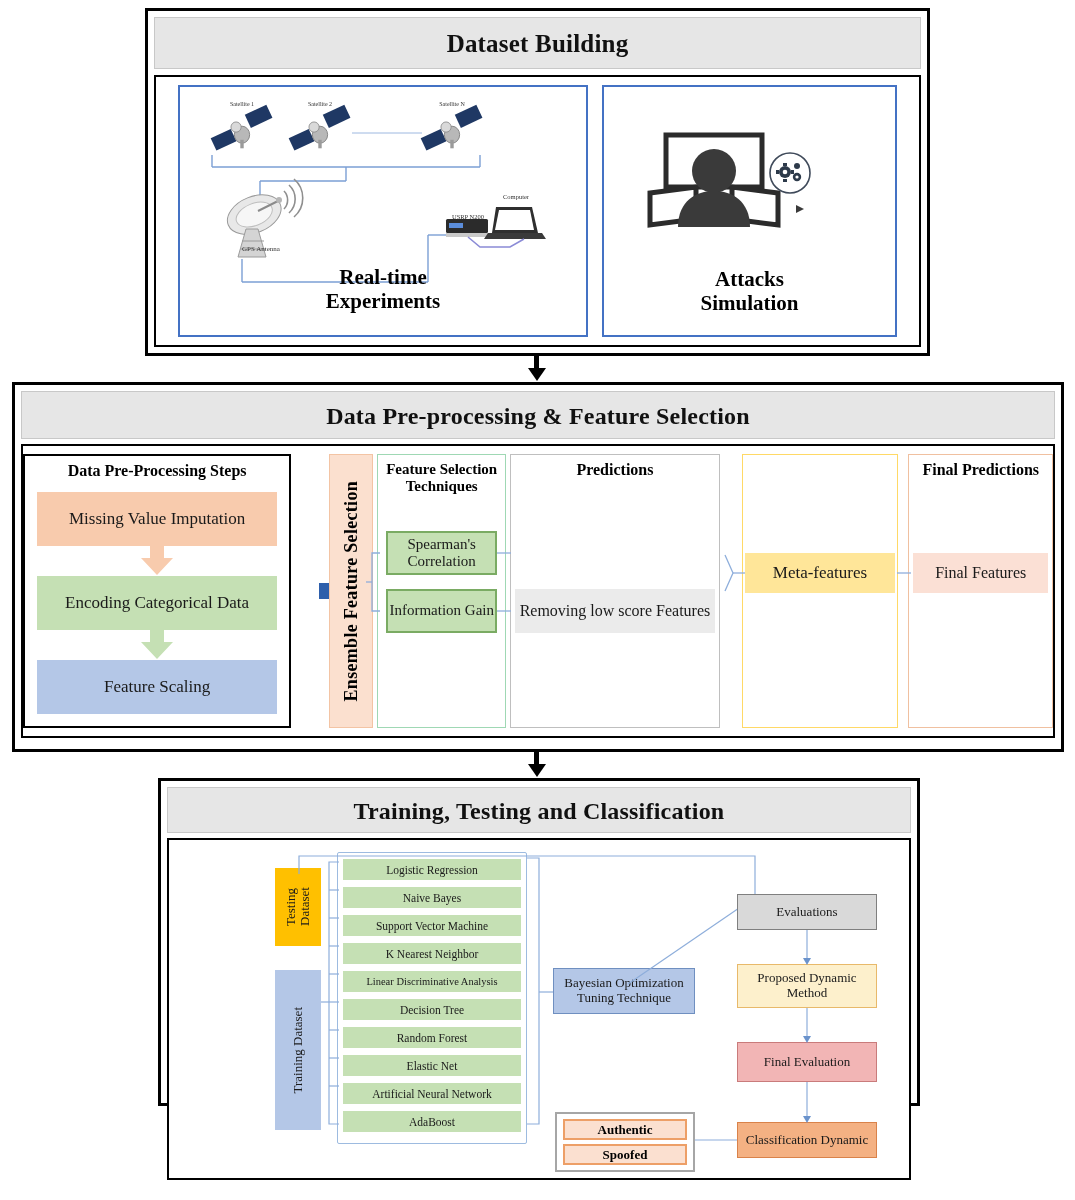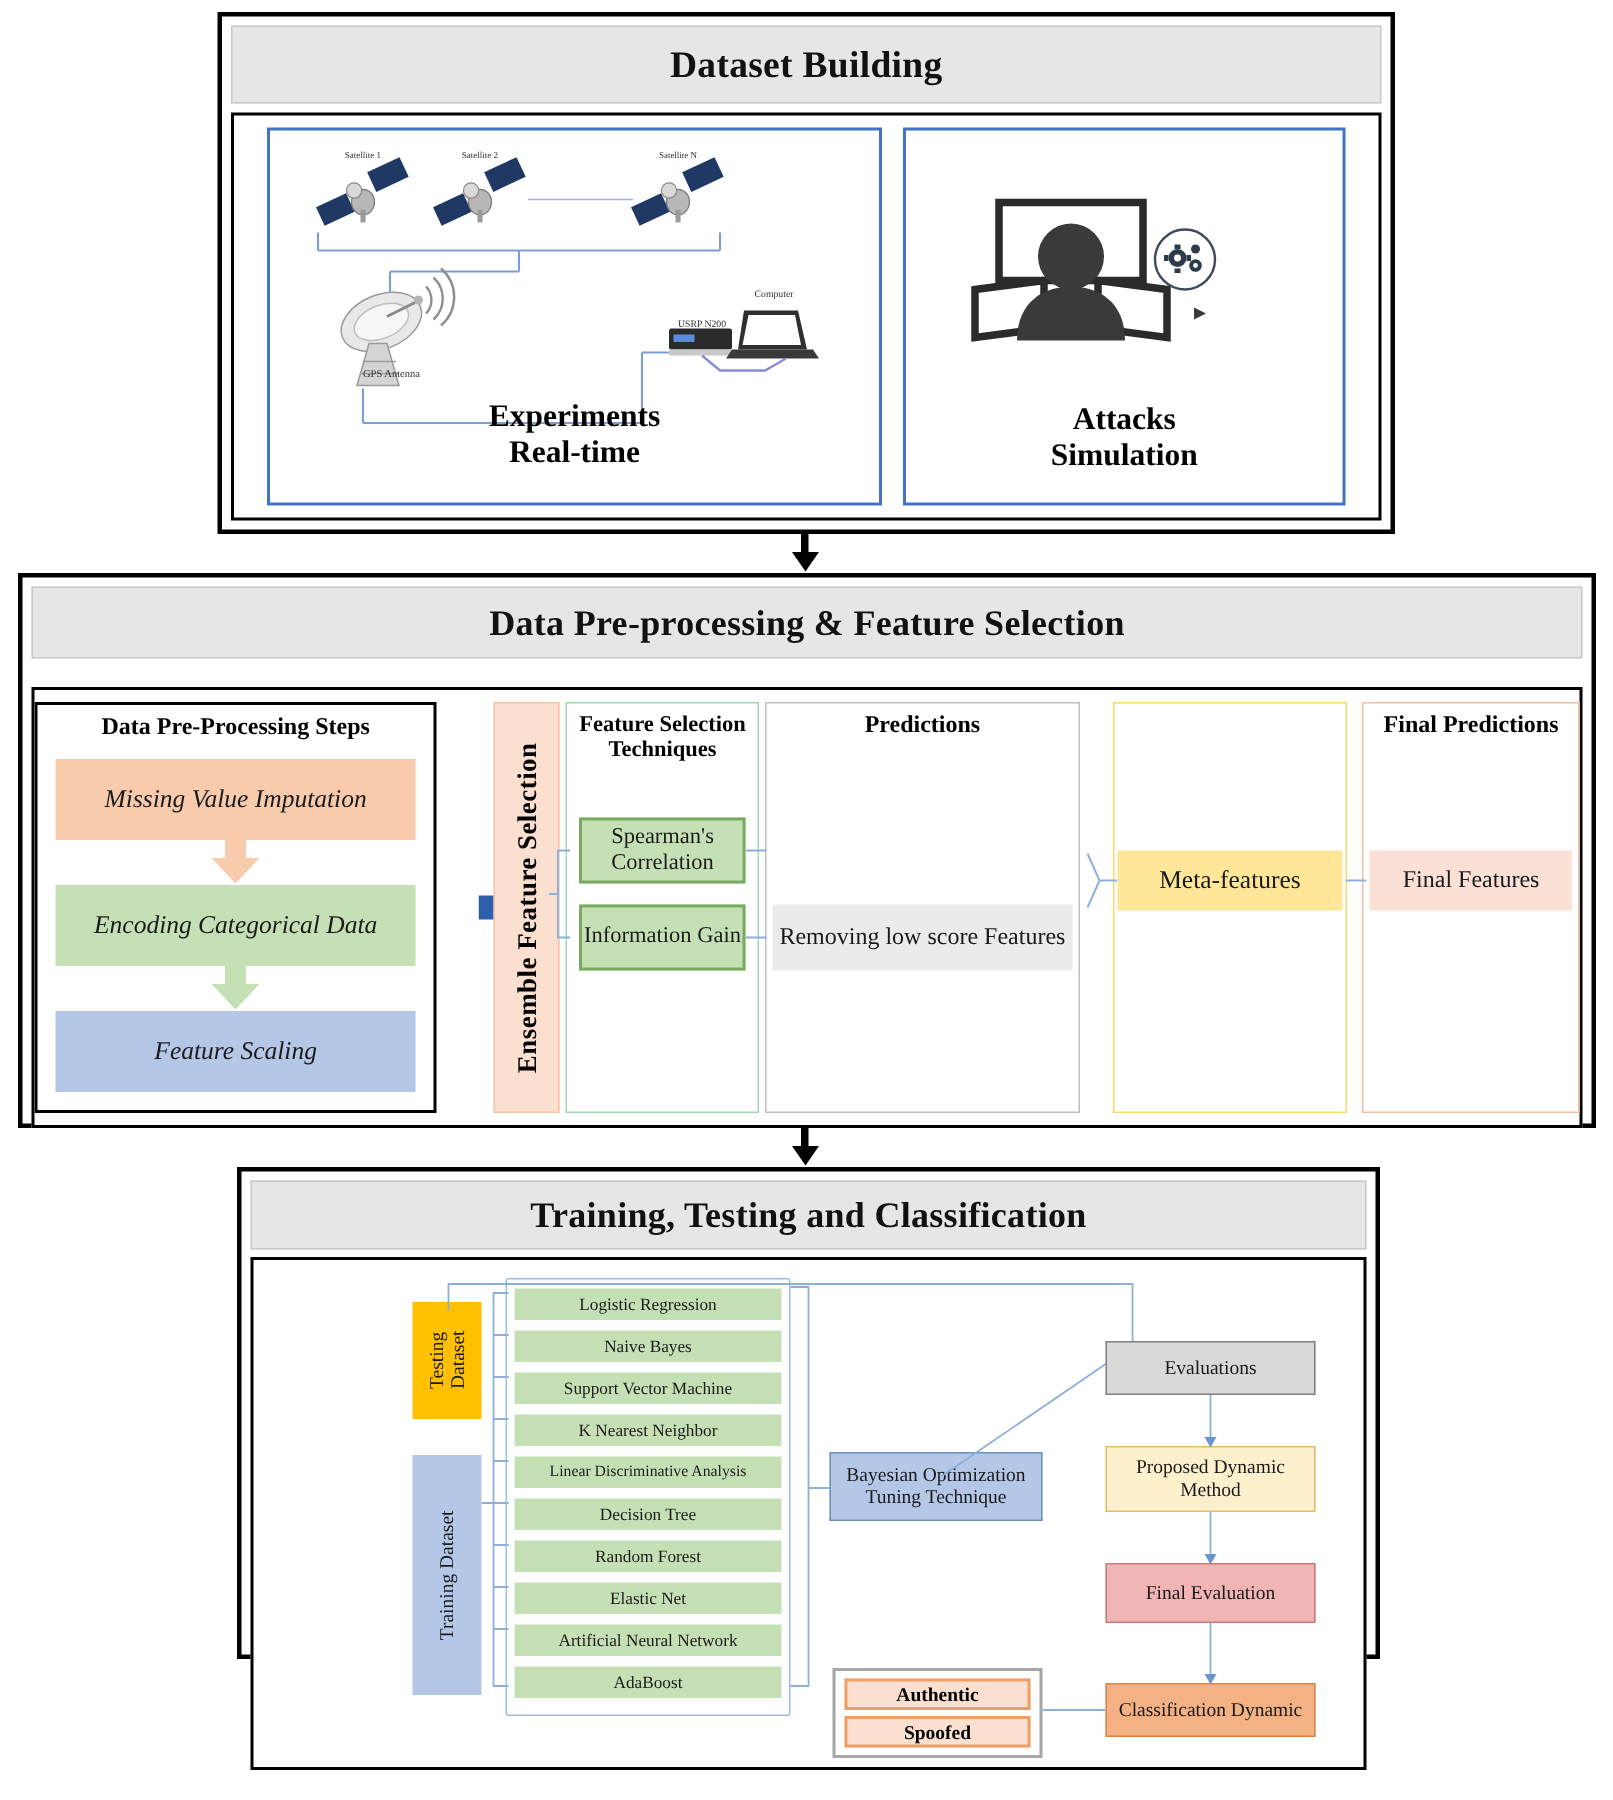--- a/index.html
+++ b/index.html
@@ -80,33 +80,33 @@
     display: flex; align-items: center; justify-content: center; gap: 7px;
   }
   .matlab-word {
     font-family: "Liberation Serif", serif;
     font-size: 23px; color: #2b2b2b; letter-spacing: 1px;
   }
 
   
   #sec2 { left: 12px; top: 382px; width: 1052px; height: 370px; }
   #sec2 .section-title { height: 48px; line-height: 48px; font-size: 24px; }
-  #sec2 .section-body { margin-top: 19px; height: 294px; padding: 8px 0; display: flex; gap: 4px; align-items: stretch; }
+  #sec2 .section-body { margin-top: 5px; height: 294px; padding: 8px 0; display: flex; gap: 4px; align-items: stretch; }
 
   .col { position: relative; background: #fff; }
   .col-head {
     text-align: center; font-weight: bold; font-size: 16px;
     line-height: 1.12; padding-top: 6px; color: #000;
   }
 
   #prep-col { width: 282px; border: 2px solid #000; }
   .prep-box {
     position: absolute; left: 12px; right: 12px;
     text-align: center; font-size: 17px; color: #1a1a1a;
-    display: flex; align-items: center; justify-content: center; font-style: italic;
+    display: flex; align-items: center; justify-content: center;
   }
   .prep-arrow {
     position: absolute; left: 50%; transform: translateX(-50%);
     width: 34px;
   }
 
   #efs-col {
     width: 46px; border: 1px solid #f3c4a4; background: #fbe0cf;
     display: flex; align-items: center; justify-content: center;
   }
@@ -273,22 +273,22 @@
           </g>
 
           <path d="M288,150 L300,160 L330,160 L344,152" fill="none" stroke="#8b8bd6" stroke-width="1.6"></path>
         </svg>
 
         <div class="sat-label" style="left:62px; top:158px; width:80px; text-align:left; font-size:7px;">GPS Antenna</div>
         <div class="sat-label" style="left:258px; top:126px; width:60px; font-size:6.5px;">USRP N200</div>
         <div class="sat-label" style="left:306px; top:106px; width:60px; font-size:6.5px;">Computer</div>
 
         <div class="panel-caption" style="top:178px;">
+          <div>Real-time</div>
           <div>Experiments</div>
-          <div>Real-time</div>
         </div>
       </div>
 
       <div class="panel-blue" id="as-panel">
 
         <svg width="100%" height="100%" style="position:absolute;left:0;top:0;">
 
           <rect x="62" y="48" width="96" height="52" fill="#ffffff" stroke="#2b2b2b" stroke-width="5"></rect>
 
           <polygon points="46,106 92,100 92,132 46,138" fill="#ffffff" stroke="#2b2b2b" stroke-width="5"></polygon>

